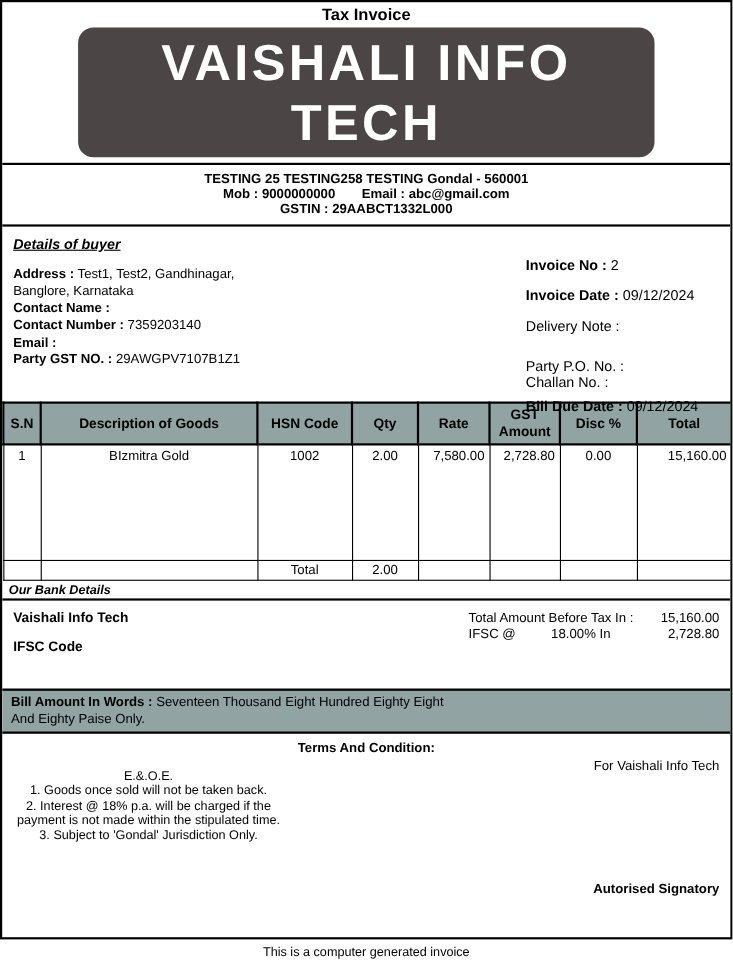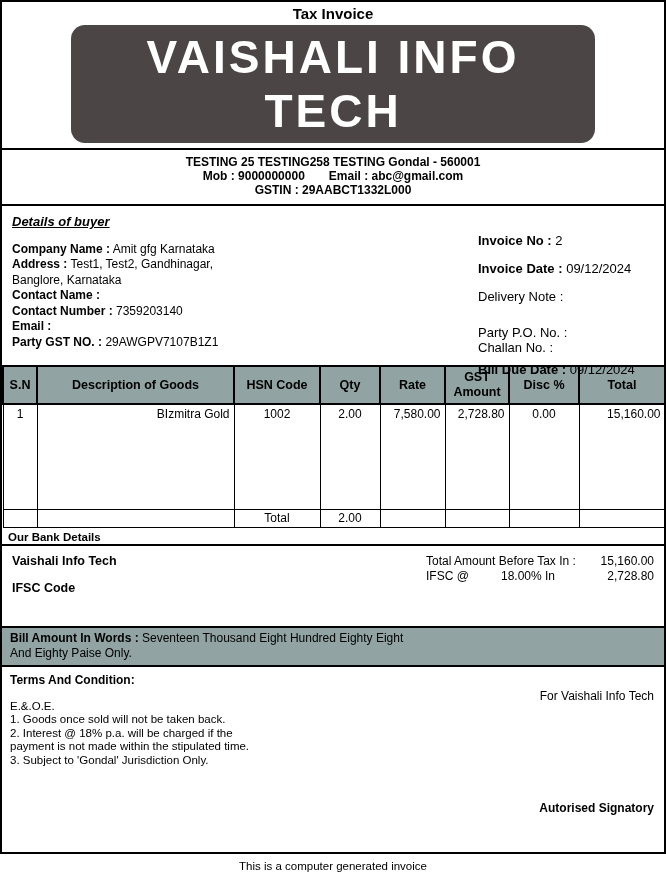--- a/index.html
+++ b/index.html
@@ -60,25 +60,26 @@
     padding:3px 2px; height:36px; vertical-align:middle; line-height:15px;
   }
   table.items td {
     border:1px solid var(--border,#000);
     padding:2px 4px; vertical-align:top; line-height:15px;
   }
   table.items tr.data-row td { height:105px; }
   table.items tr.total-row td { height:17px; padding:1px 4px; }
   .c-center { text-align:center; }
   .c-right  { text-align:right; }
-  .c-left   { text-align:right; }
+  .c-left   { text-align:center; }
   .bank-heading {
     font-weight:bold; font-size:11.5px;
     padding:3px 6px; height:18px;
     border-bottom:2px solid var(--border,#000);
+    font-style:italic;
   }
   .bank-section { display:flex; padding:8px 10px; height:80px; font-size:12.5px; }
   .bank-left { font-weight:bold; }
   .bank-name { margin-bottom:13px; }
   .totals-block { margin-left:auto; width:228px; font-size:12px; line-height:15px; }
   .totals-row { display:flex; }
   .totals-row .lbl { flex:1; }
   .totals-row .val { min-width:66px; text-align:right; }
   .igst-lbl { width:75px; }
   .igst-rate { flex:1; text-align:left; }
@@ -86,21 +87,21 @@
     background:var(--band-bg,#91a3a3);
     border-top:2px solid var(--border,#000);
     border-bottom:2px solid var(--border,#000);
     display:flex; align-items:center;
     padding:4px 8px; height:41px;
   }
   .words-text { width:405px; font-size:12px; line-height:15px; }
   .grand-total { margin-left:auto; display:flex; align-items:center; font-size:12.5px; padding-right:4px; }
   .gt-label { font-weight:bold; }
   .gt-divider { width:1px; height:17px; background:#000; margin:0 10px 0 7px; }
-  .terms-section { position:relative; padding:6px 8px; height:170px; font-size:11.5px; }
+  .terms-section { position:relative; padding:6px 8px; height:170px; font-size:11.5px;text-align:center; }
   .terms-heading { font-weight:bold; font-size:12px; margin-bottom:13px; }
   .terms-lines { width:250px; line-height:13.5px; }
   .for-company { position:absolute; top:22px; right:10px; font-size:12px; }
   .signatory { position:absolute; bottom:22px; right:10px; font-size:12px; font-weight:bold; }
   .footer-note {
     position:absolute; top:860px; left:0; width:666px;
     text-align:center; font-size:11.5px;
   }
 </style>
 </head>
@@ -124,21 +125,20 @@
       <span>Email : abc@gmail.com</span>
     </div>
     <div>GSTIN : 29AABCT1332L000</div>
   </div>
 
   <div class="rule"></div>
 
   <div class="details-row">
     <div class="buyer">
       <div class="buyer-heading">Details of buyer</div>
-      <div class="buyer-line"><b>Company Name :</b> <span>Amit gfg Karnataka</span></div>
       <div class="buyer-line"><b>Address :</b> <span>Test1, Test2, Gandhinagar, Banglore, Karnataka</span></div>
       <div class="buyer-line"><b>Contact Name :</b> <span></span></div>
       <div class="buyer-line"><b>Contact Number :</b> <span>7359203140</span></div>
       <div class="buyer-line"><b>Email :</b> <span></span></div>
       <div class="buyer-line"><b>Party GST NO. :</b> <span>29AWGPV7107B1Z1</span></div>
     </div>
     <div class="meta">
       <div class="meta-line mb14"><b>Invoice No :</b> <span>2</span></div>
       <div class="meta-line mb14"><b>Invoice Date :</b> <span>09/12/2024</span></div>
       <div class="meta-line mb22"><span>Delivery Note :</span> <span></span></div>

